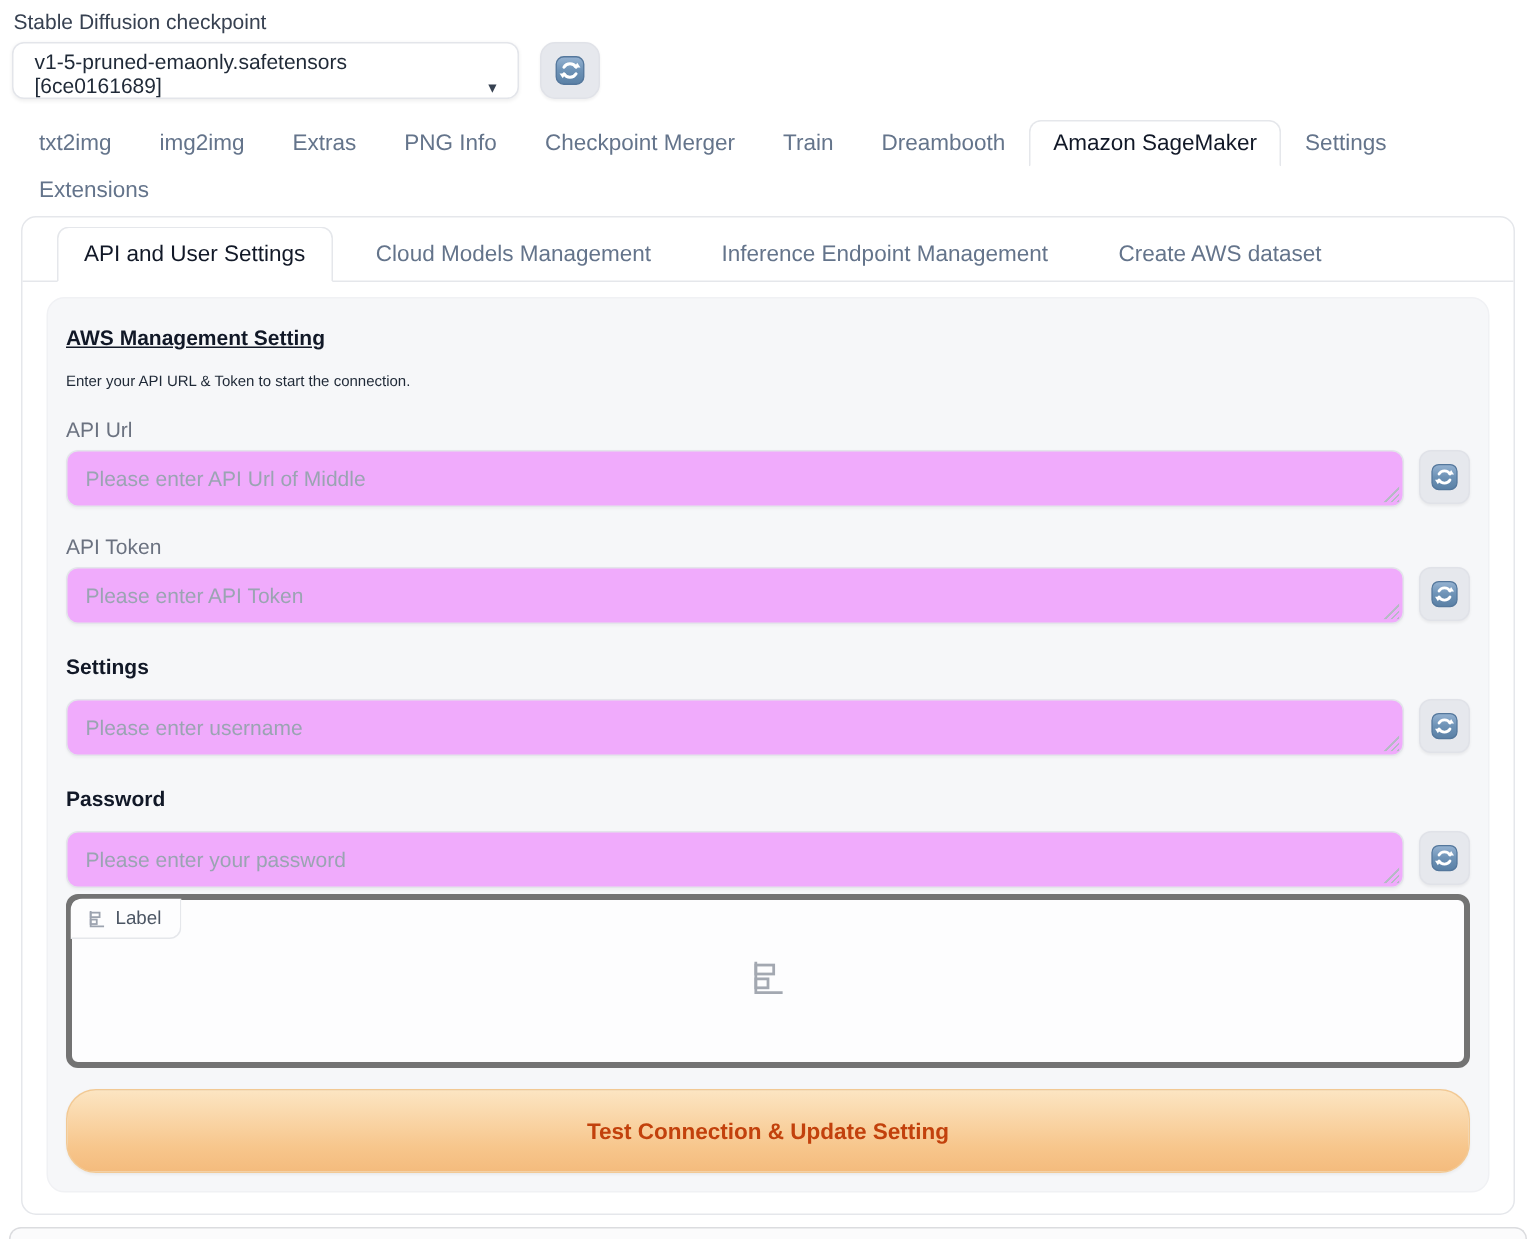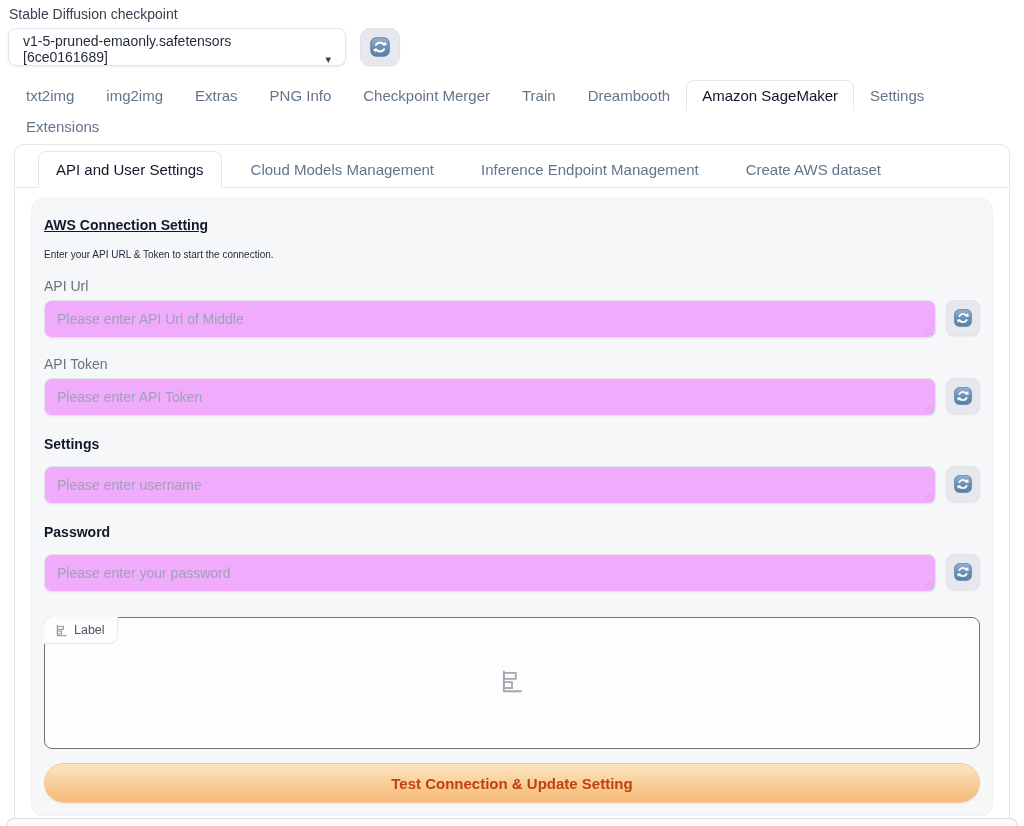--- a/index.html
+++ b/index.html
@@ -94,39 +94,39 @@
   }
   .mini-refresh {
     width: 34px; height: 36px; flex: none;
     background: #e6e8ed; border: 1px solid #e0e2e8; border-radius: 8px;
     display: flex; align-items: center; justify-content: center;
     box-shadow: 0 1px 2px rgba(0,0,0,.06); cursor: pointer; padding: 0;
   }
 
   
   .label-box {
-    margin-top: 25px; height: 132px; position: relative;
-    background: #fdfdfe; border: 1px solid #737373; border-radius: 8px;
+    margin-top: 4px; height: 116px; position: relative;
+    background: #fdfdfe; border: 4px solid #737373; border-radius: 8px;
   }
   .label-box-tab {
     position: absolute; top: -1px; left: -1px;
     display: inline-flex; align-items: center; gap: 6px;
     padding: 5px 12px 6px 10px;
     background: #fdfdfe;
     border: 1px solid #e5e7eb; border-top-color: transparent; border-left-color: transparent;
     border-radius: 8px 0 8px 0;
     font-size: 12.5px; color: #4b5563;
   }
   .label-box-center {
     position: absolute; left: 50%; top: 50%; transform: translate(-50%, -50%);
   }
 
   
   .submit-btn {
-    margin-top: 14px; width: 100%; height: 40px;
+    margin-top: 14px; width: 100%; height: 56px;
     border: 1px solid #f2c994; border-radius: 20px;
     background: linear-gradient(180deg, #fce5c2 0%, #f7c68c 70%, #f4bb7d 100%);
     color: #c2410c; font-weight: 700; font-size: 15px;
     font-family: inherit; cursor: pointer;
     box-shadow: 0 1px 2px rgba(0,0,0,.05);
   }
 
   .footer-strip {
     position: absolute; bottom: 0; left: 6px; right: 6px; height: 8px;
     background: #fbfbfc; border: 1px solid #dbdcdf; border-bottom: none;
@@ -183,21 +183,21 @@
 
   <div class="container">
     <div class="sub-tabs">
       <div class="sub-tab selected">API and User Settings</div>
       <div class="sub-tab">Cloud Models Management</div>
       <div class="sub-tab">Inference Endpoint Management</div>
       <div class="sub-tab">Create AWS dataset</div>
     </div>
 
     <div class="panel">
-      <div class="panel-heading">AWS Connection Setting</div>
+      <div class="panel-heading">AWS Management Setting</div>
       <div class="panel-desc">Enter your API URL &amp; Token to start the connection.</div>
 
       
       <div class="field-label">API Url</div>
       <div class="field-row">
         <div class="ta-wrap">
           <textarea class="gr-input" rows="1" placeholder="Please enter API Url of Middle" style=""></textarea>
           <span class="grip"></span>
         </div>
         <button class="mini-refresh">

